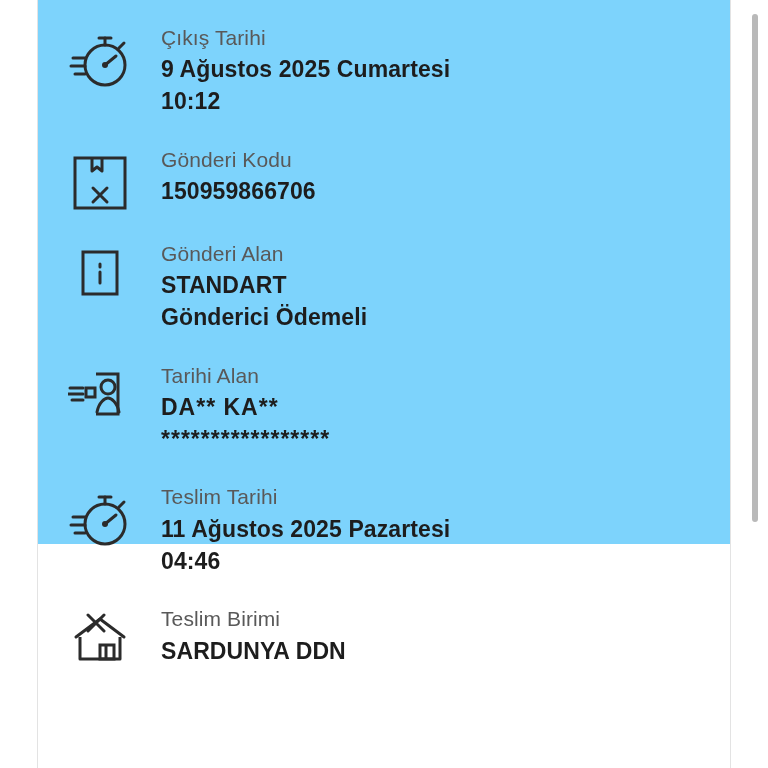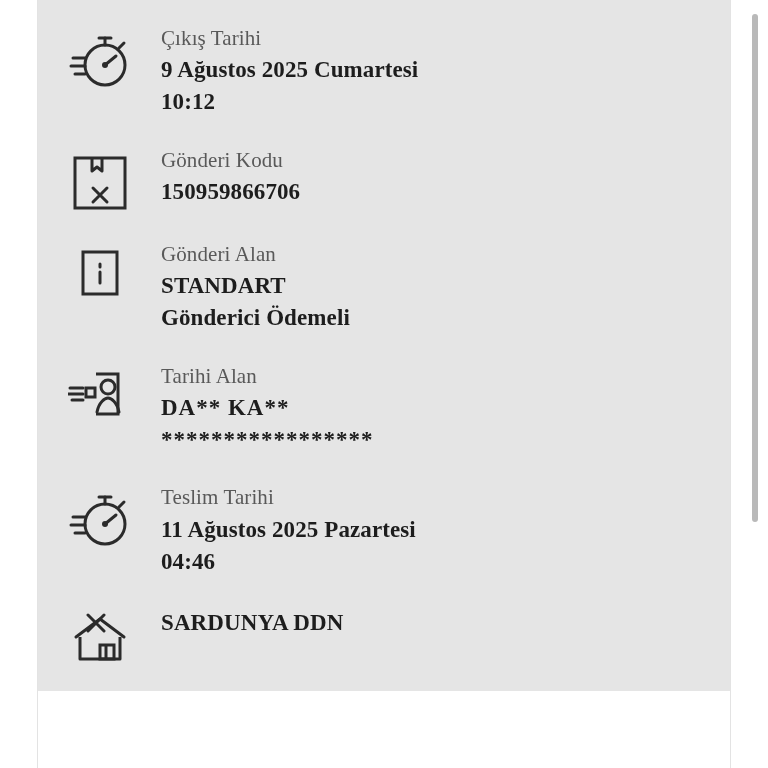--- a/index.html
+++ b/index.html
@@ -6,23 +6,22 @@
   html, body {
     width: 768px;
     height: 768px;
     overflow: hidden;
     background: #ffffff;
     font-family: "Liberation Sans", sans-serif;
   }
   #app {
     position: relative;
     width: 768px;
-    height: 691px;
-    background: #e5e5e5;
-    font-family: Liberation Serif, serif;
+    height: 544px;
+    background: #7dd3fc;
   }
   
   .gutter-left {
     position: absolute;
     left: 0; top: 0;
     width: 38px; height: 768px;
     background: #ffffff;
     border-right: 1px solid #e3e3e3;
   }
   .gutter-right {
@@ -204,18 +203,19 @@
       <div class="icon-cell">
         <svg width="60" height="52" viewBox="0 0 60 52" fill="none" stroke="#2b2b2b" stroke-width="3">
           <path d="M6 24 L30 6 L54 24" stroke-linejoin="round" stroke-linecap="round"></path>
           <path d="M10 24 v22 h40 v-22" stroke-linejoin="round"></path>
           <rect x="30" y="32" width="14" height="14"></rect>
           <path d="M36 32 v14"></path>
           <path d="M18 2 l16 16 M34 2 l-16 16" stroke-linecap="round"></path>
         </svg>
       </div>
       <div class="text-cell">
+        <div class="label">Teslim Birimi</div>
         <div class="value">SARDUNYA DDN</div>
       </div>
     </div>
 
   </div>
 </div>
 
 </body></html>

